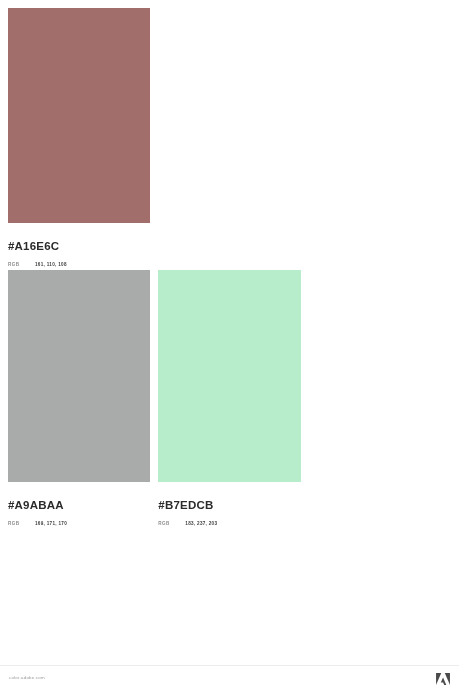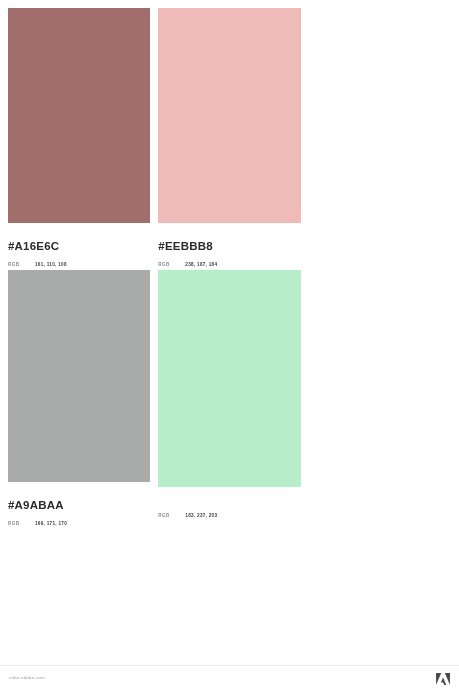--- a/index.html
+++ b/index.html
@@ -133,49 +133,40 @@
         <div class="meta">
           <div class="hex">#A16E6C</div>
           <div class="rgbline">
             <span class="rgb-key">RGB</span>
             <span class="rgb-val">161, 110, 108</span>
           </div>
         </div>
       </div>
 
 
-      <div class="cell">
-        <div class="chip" style="background:#EEBBB8;"></div>
-        <div class="meta">
-          <div class="hex">#EEBBB8</div>
-          <div class="rgbline">
-            <span class="rgb-key">RGB</span>
-            <span class="rgb-val">238, 187, 184</span>
-          </div>
-        </div>
-      </div>
 
     </div>
 
     <div class="row row-bottom">
 
       <div class="cell">
         <div class="chip" style="background:#A9ABAA;"></div>
         <div class="meta">
           <div class="hex">#A9ABAA</div>
           <div class="rgbline">
             <span class="rgb-key">RGB</span>
             <span class="rgb-val">169, 171, 170</span>
           </div>
         </div>
       </div>
 
       <div class="cell">
         <div class="chip" style="background:#B7EDCB;"></div>
         <div class="meta">
+          <div class="hex">#B7EDCB</div>
           <div class="rgbline">
             <span class="rgb-key">RGB</span>
             <span class="rgb-val">183, 237, 203</span>
           </div>
         </div>
       </div>
 
       <div class="cell"></div>
 
     </div>

